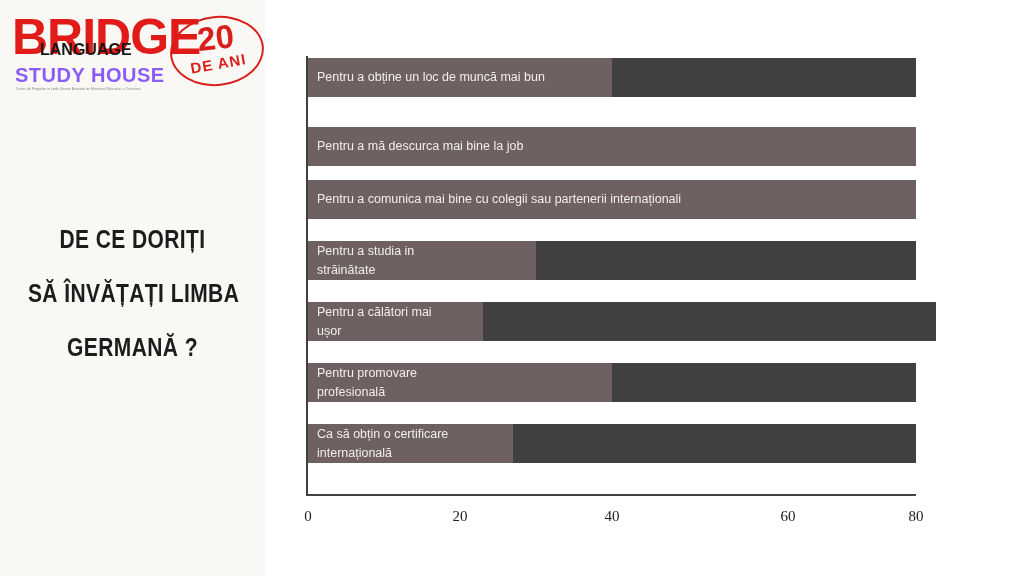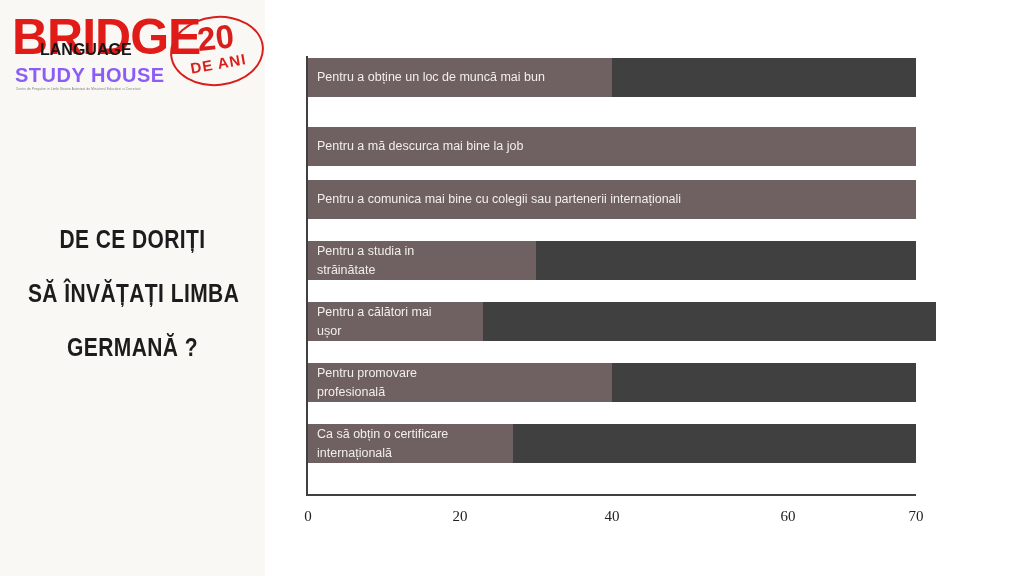--- a/index.html
+++ b/index.html
@@ -292,16 +292,16 @@
             <span>internațională</span>
           </div>
         </div>
       </div>
   </div>
   <div class="ticks" id="ticks">
       <div class="tick" style="left: 2px;">0</div>
       <div class="tick" style="left: 154px;">20</div>
       <div class="tick" style="left: 306px;">40</div>
       <div class="tick" style="left: 458px; margin-left: 24px;">60</div>
-      <div class="tick" style="left: 610px;">70</div>
+      <div class="tick" style="left: 610px;">80</div>
     </div>
 
 </div>
 
 </body></html>

